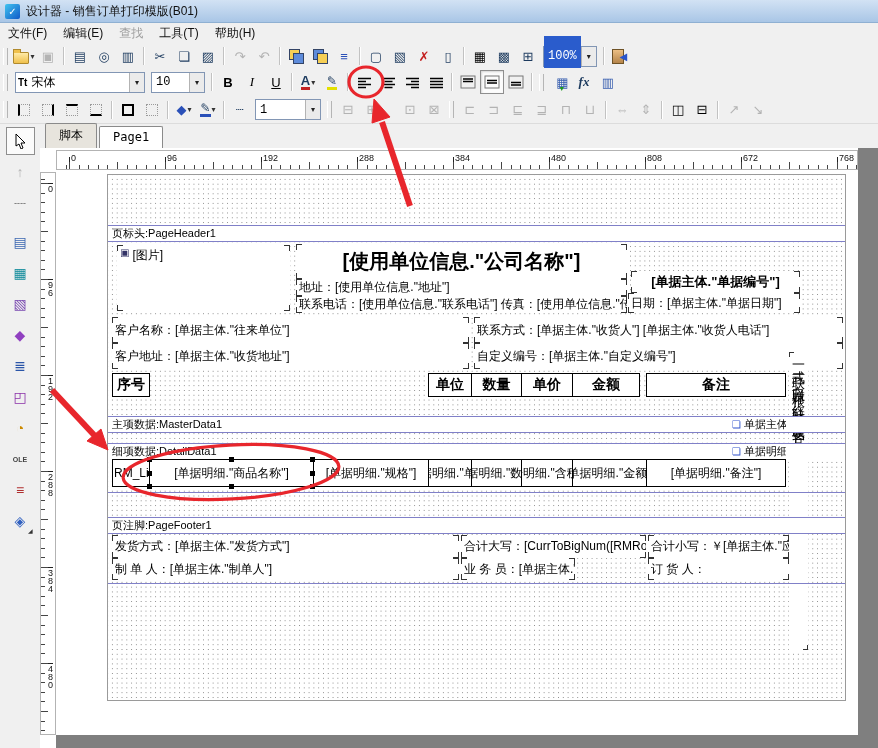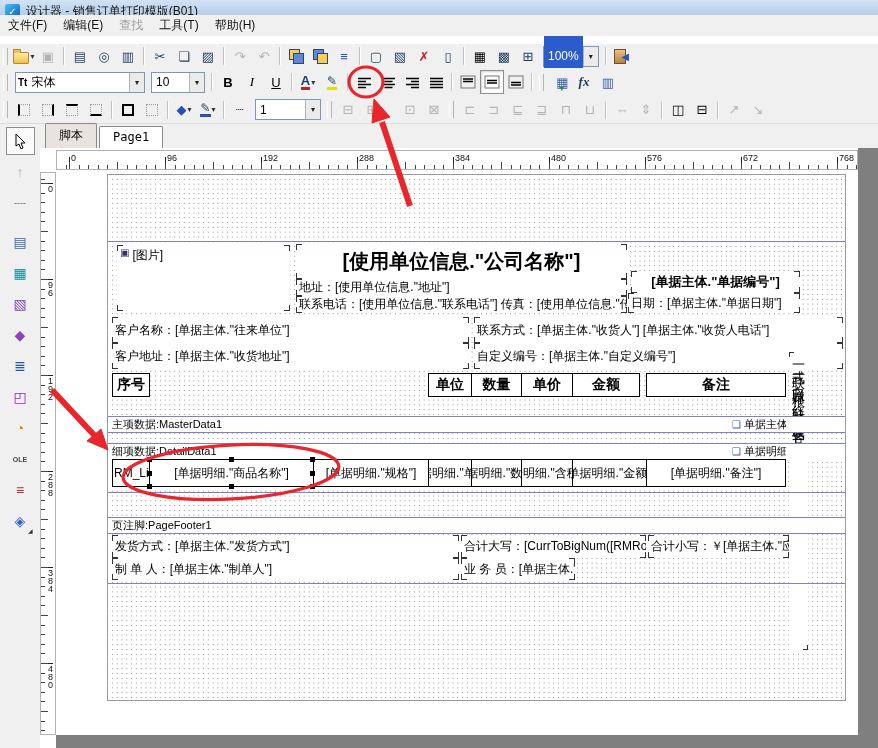--- a/index.html
+++ b/index.html
@@ -8,21 +8,21 @@
 
   
   .titlebar{position:absolute;left:0;top:0;right:0;height:22px;
     background:linear-gradient(#d2e2f4,#a9c6e6);border-bottom:1px solid #8fb0d2;
     display:flex;align-items:center;gap:6px;padding-left:5px;font-size:12px;color:#111;}
   .appicon{width:15px;height:15px;border-radius:2px;flex:none;
     background:linear-gradient(135deg,#41c4f0,#1059c8);color:#fff;font-size:10px;
     font-weight:bold;display:flex;align-items:center;justify-content:center;}
 
   
-  .menubar{position:absolute;left:0;top:15px;right:0;height:21px;background:#f0f0f0;
+  .menubar{position:absolute;left:0;top:23px;right:0;height:21px;background:#f0f0f0;
     display:flex;align-items:center;font-size:12px;color:#111;}
   .menubar span{padding:2px 8px;}
   .menubar .dis{color:#9d9d9d;}
 
   
   .tbar{position:absolute;left:0;right:0;background:#f0f0f0;display:flex;
         align-items:center;border-bottom:1px solid #dcdcdc;}
   #tb1{top:44px;height:24px;} #tb2{top:68px;height:28px;} #tb3{top:96px;height:27px;}
   .grip{width:3px;height:17px;border-left:1px solid #fff;border-right:1px solid #b5b5b5;margin:0 4px 0 3px;flex:none;}
   .sep{width:1px;height:18px;background:#c2c2c2;border-right:1px solid #fff;margin:0 3px;flex:none;}
@@ -37,21 +37,21 @@
     background:#f0c14c;border:1px solid #b08a2e;border-bottom:none;}
   .stack{position:relative;width:15px;height:15px;}
   .stack i{position:absolute;width:9px;height:9px;border:1px solid #334466;}
   .stack .a{left:0;top:0;background:#f6cf55;}
   .stack .b{right:0;bottom:0;background:#5d8bdb;}
   .stack.back .a{background:#5d8bdb;}.stack.back .b{background:#f6cf55;}
   .door{width:10px;height:13px;background:linear-gradient(#ecbf84,#b5844a);border:1px solid #6e5226;}
   .exitarrow{color:#2a55cc;font-size:10px;margin-left:-5px;}
   .combo{display:flex;align-items:center;height:19px;background:#fff;border:1px solid #8296b4;
          font-size:12px;margin:0 3px;color:#000;}
-  .combo .val{padding:13px 4px;white-space:nowrap;}
+  .combo .val{padding:13px 4px;white-space:nowrap;font-family:Liberation Mono, monospace;}
   .combo .drop{width:14px;height:100%;background:#ebebeb;border-left:1px solid #b3b3b3;
          display:flex;align-items:center;justify-content:center;font-size:8px;color:#222;flex:none;}
   .zoomsel{background:#2a5ccc;color:#fff;padding:0 2px;}
   .bx{width:12px;height:12px;border:1px dotted #9a9a9a;display:block;box-sizing:border-box;}
   .bx.bl{border-left:2px solid #000;} .bx.br{border-right:2px solid #000;}
   .bx.bt{border-top:2px solid #000;}  .bx.bb{border-bottom:2px solid #000;}
   .bx.ball{border:2px solid #000;}
   .clrA{font-weight:bold;font-size:13px;line-height:12px;border-bottom:3px solid #c32222;}
   .clrH{font-size:12px;line-height:12px;border-bottom:3px solid #e3e000;}
   .fxl{font-style:italic;font-weight:bold;font-family:"Liberation Serif",serif;font-size:13px;}
@@ -462,37 +462,40 @@
       <span class="tab active">Page1</span>
     </div>
     <div class="canvas">
       <div class="hruler">
           <span class="rlbl" style="left: 14px;">0</span>
           <span class="rlbl" style="left: 110px;">96</span>
           <span class="rlbl" style="left: 206px; text-align: center;">192</span>
           <span class="rlbl" style="left: 302px;">288</span>
           <span class="rlbl" style="left: 398px;">384</span>
           <span class="rlbl" style="left: 494px;">480</span>
-          <span class="rlbl" style="left: 590px;">576</span>
+          <span class="rlbl" style="left: 590px;">808</span>
           <span class="rlbl" style="left: 686px;">672</span>
           <span class="rlbl" style="left: 782px;">768</span>
         </div>
       <div class="vruler">
           <span class="rlblv" style="top: 12px;">0</span>
           <span class="rlblv" style="top: 108px;">9<br>6</span>
           <span class="rlblv" style="top: 204px;">1<br>9<br>2</span>
           <span class="rlblv" style="top: 300px;">2<br>8<br>8</span>
           <span class="rlblv" style="top: 396px;">3<br>8<br>4</span>
           <span class="rlblv" style="top: 492px;">4<br>8<br>0</span>
         </div>
       <div class="graycol"></div>
       <div class="graybot"></div>
 
       <div class="page">
 
+        <div class="bandcap" style="top:50px">
+            <span>页标头:PageHeader1</span>
+          </div>
         <div class="bline" style="top:66px"></div>
 
         <div class="fld" style="left:9px;top:70px;width:173px;height:66px;align-items:flex-start;padding-top:2px">
             <span class="srcico" style="color:#336;font-size:10px;margin-right:3px">▣</span>
             <span>[图片]</span>
           </div>
         <div class="fld ctr" style="left:188px;top:69px;width:331px;height:35px;font-size:20px;font-weight:bold">
             <span>[使用单位信息."公司名称"]</span>
           </div>
         <div class="fld" style="left:188px;top:104px;width:331px;height:17px">
@@ -607,20 +610,23 @@
             <span>合计大写：[CurrToBigNum([RMRound([单据主体."应收金额"]</span>
           </div>
         <div class="fld" style="left:540px;top:360px;width:141px;height:23px">
             <span>合计小写：￥[单据主体."应收金额"]</span>
           </div>
         <div class="fld" style="left:4px;top:383px;width:347px;height:22px">
             <span>制 单 人：[单据主体."制单人"]</span>
           </div>
         <div class="fld" style="left:353px;top:383px;width:114px;height:22px">
             <span>业 务 员：[单据主体."业务员"]</span>
+          </div>
+        <div class="fld" style="left:540px;top:383px;width:141px;height:22px">
+            <span>订 货 人：</span>
           </div>
 
         <div class="bline" style="top:408px"></div>
       </div>
     </div>
   </div>
 
   <svg class="annot" width="878" height="748">
     <g stroke="#e8262c" fill="none" stroke-width="3.2">
       <ellipse cx="366" cy="82" rx="17" ry="15"></ellipse>

